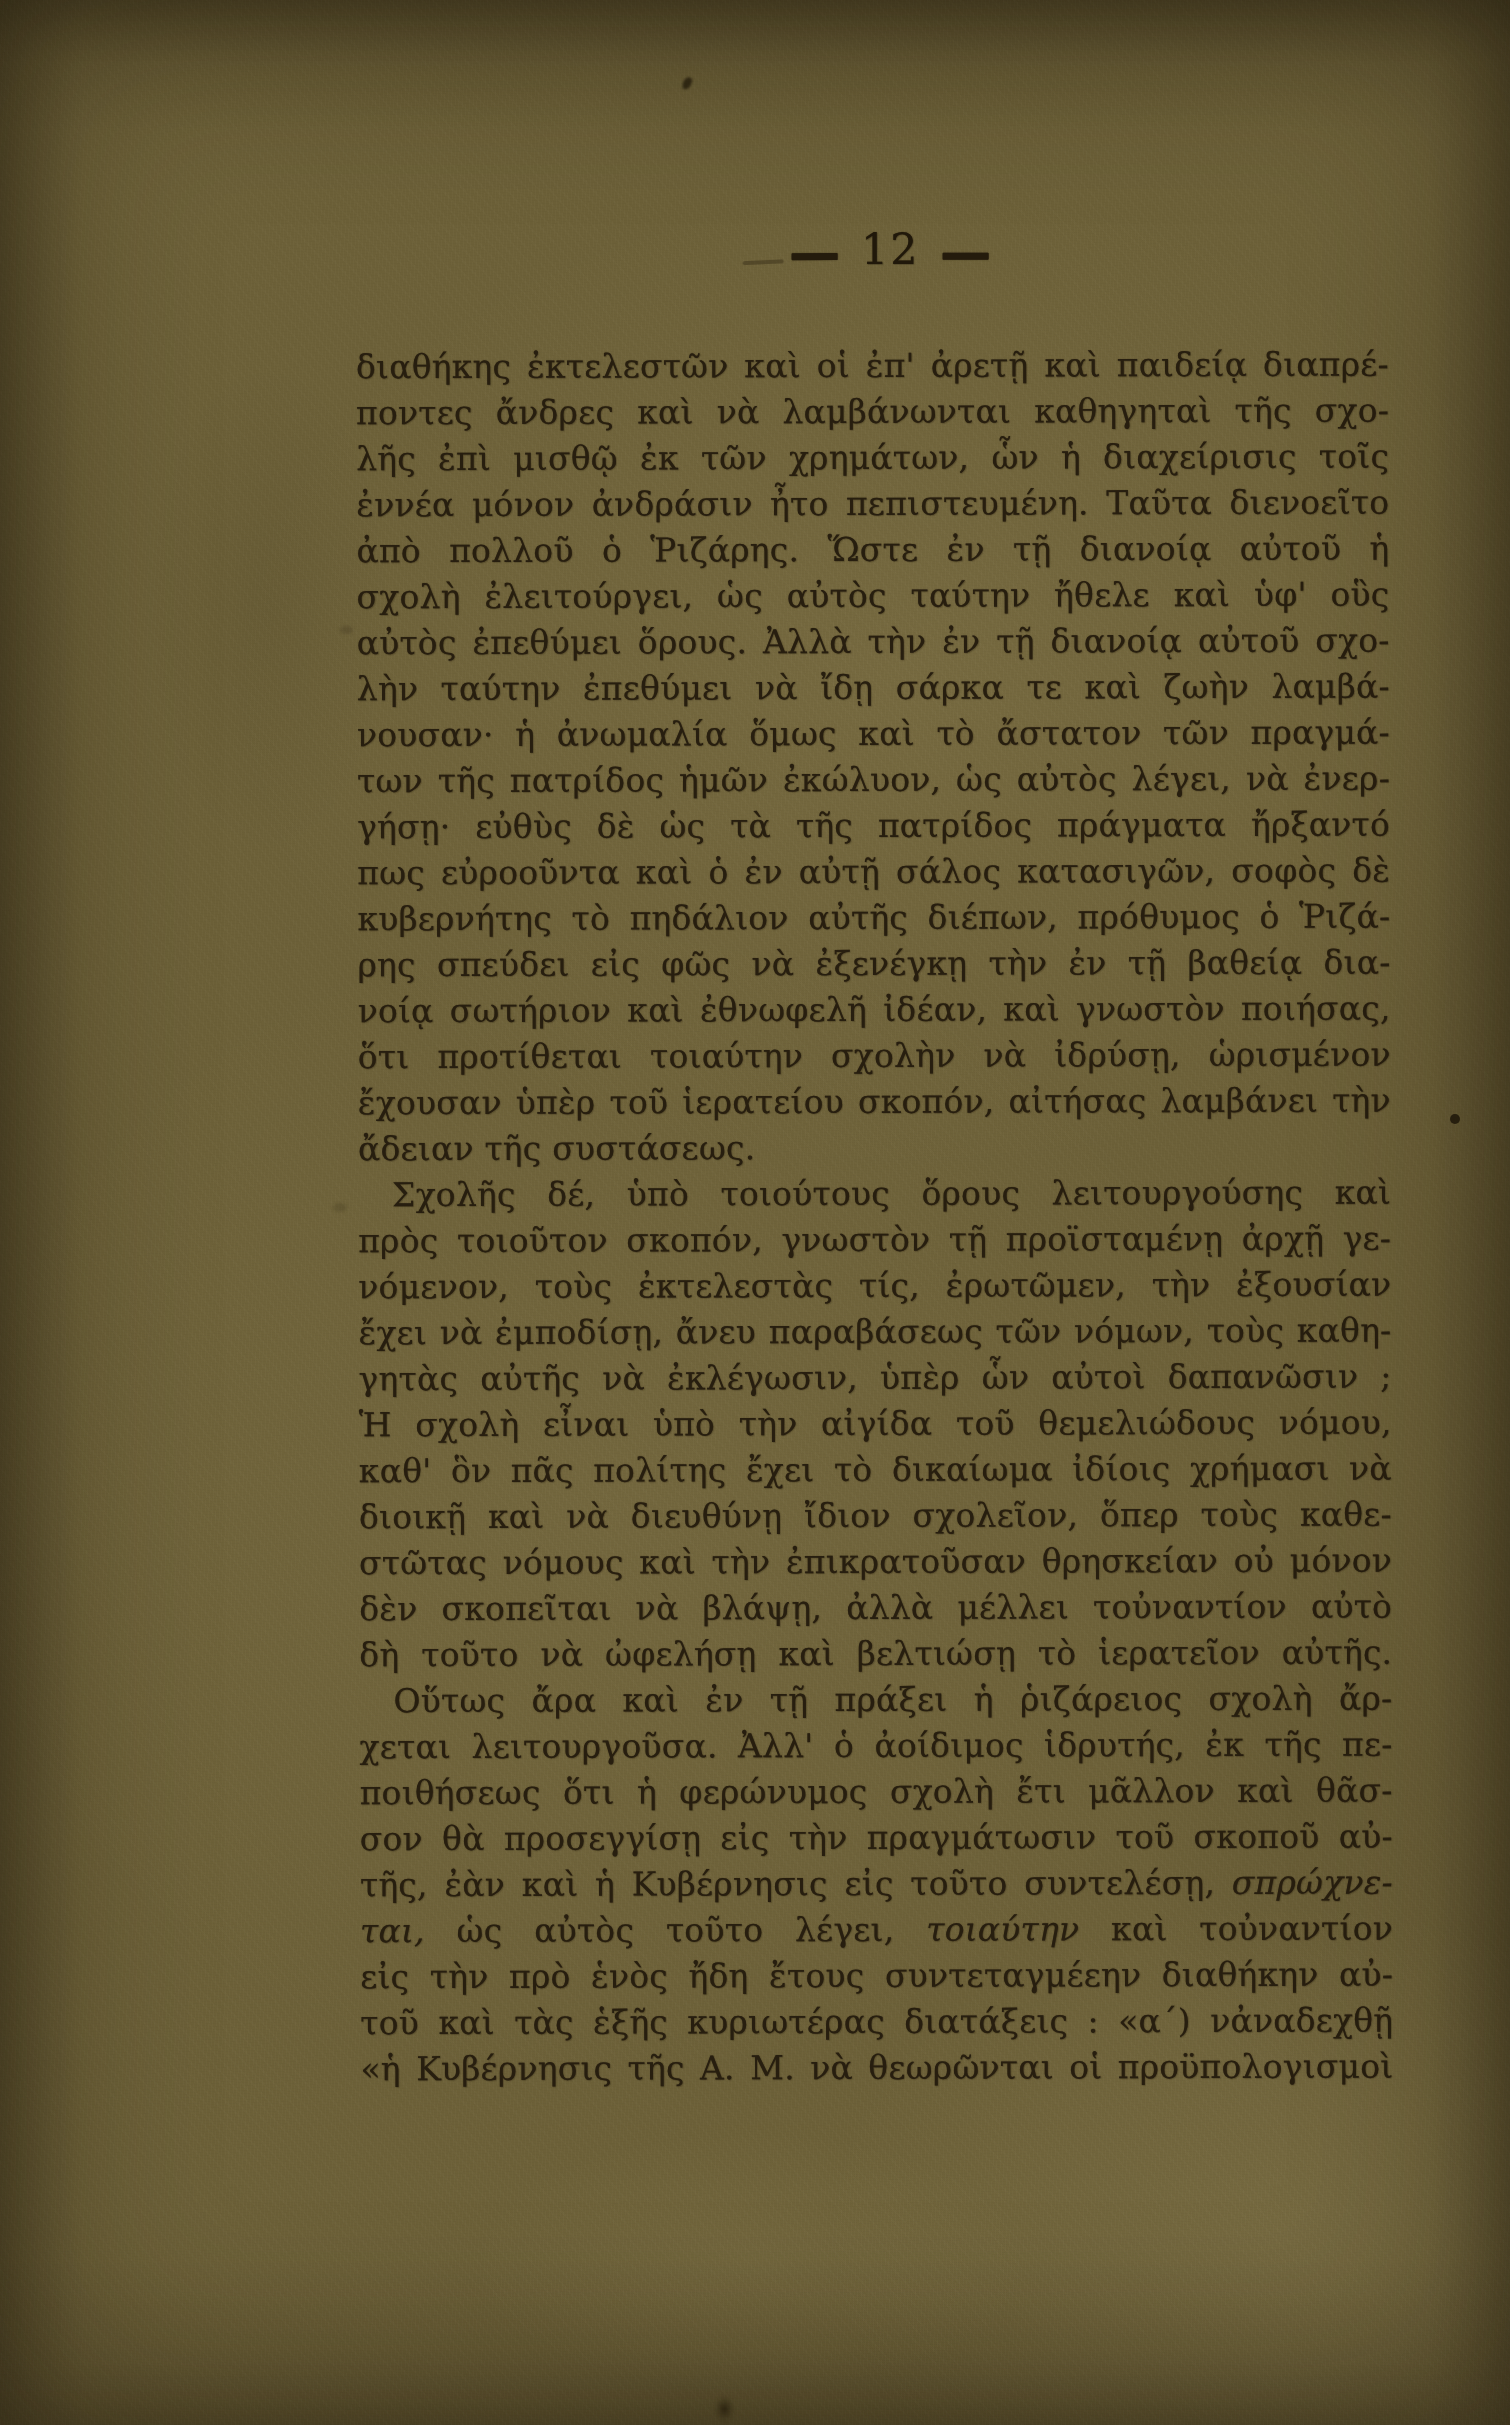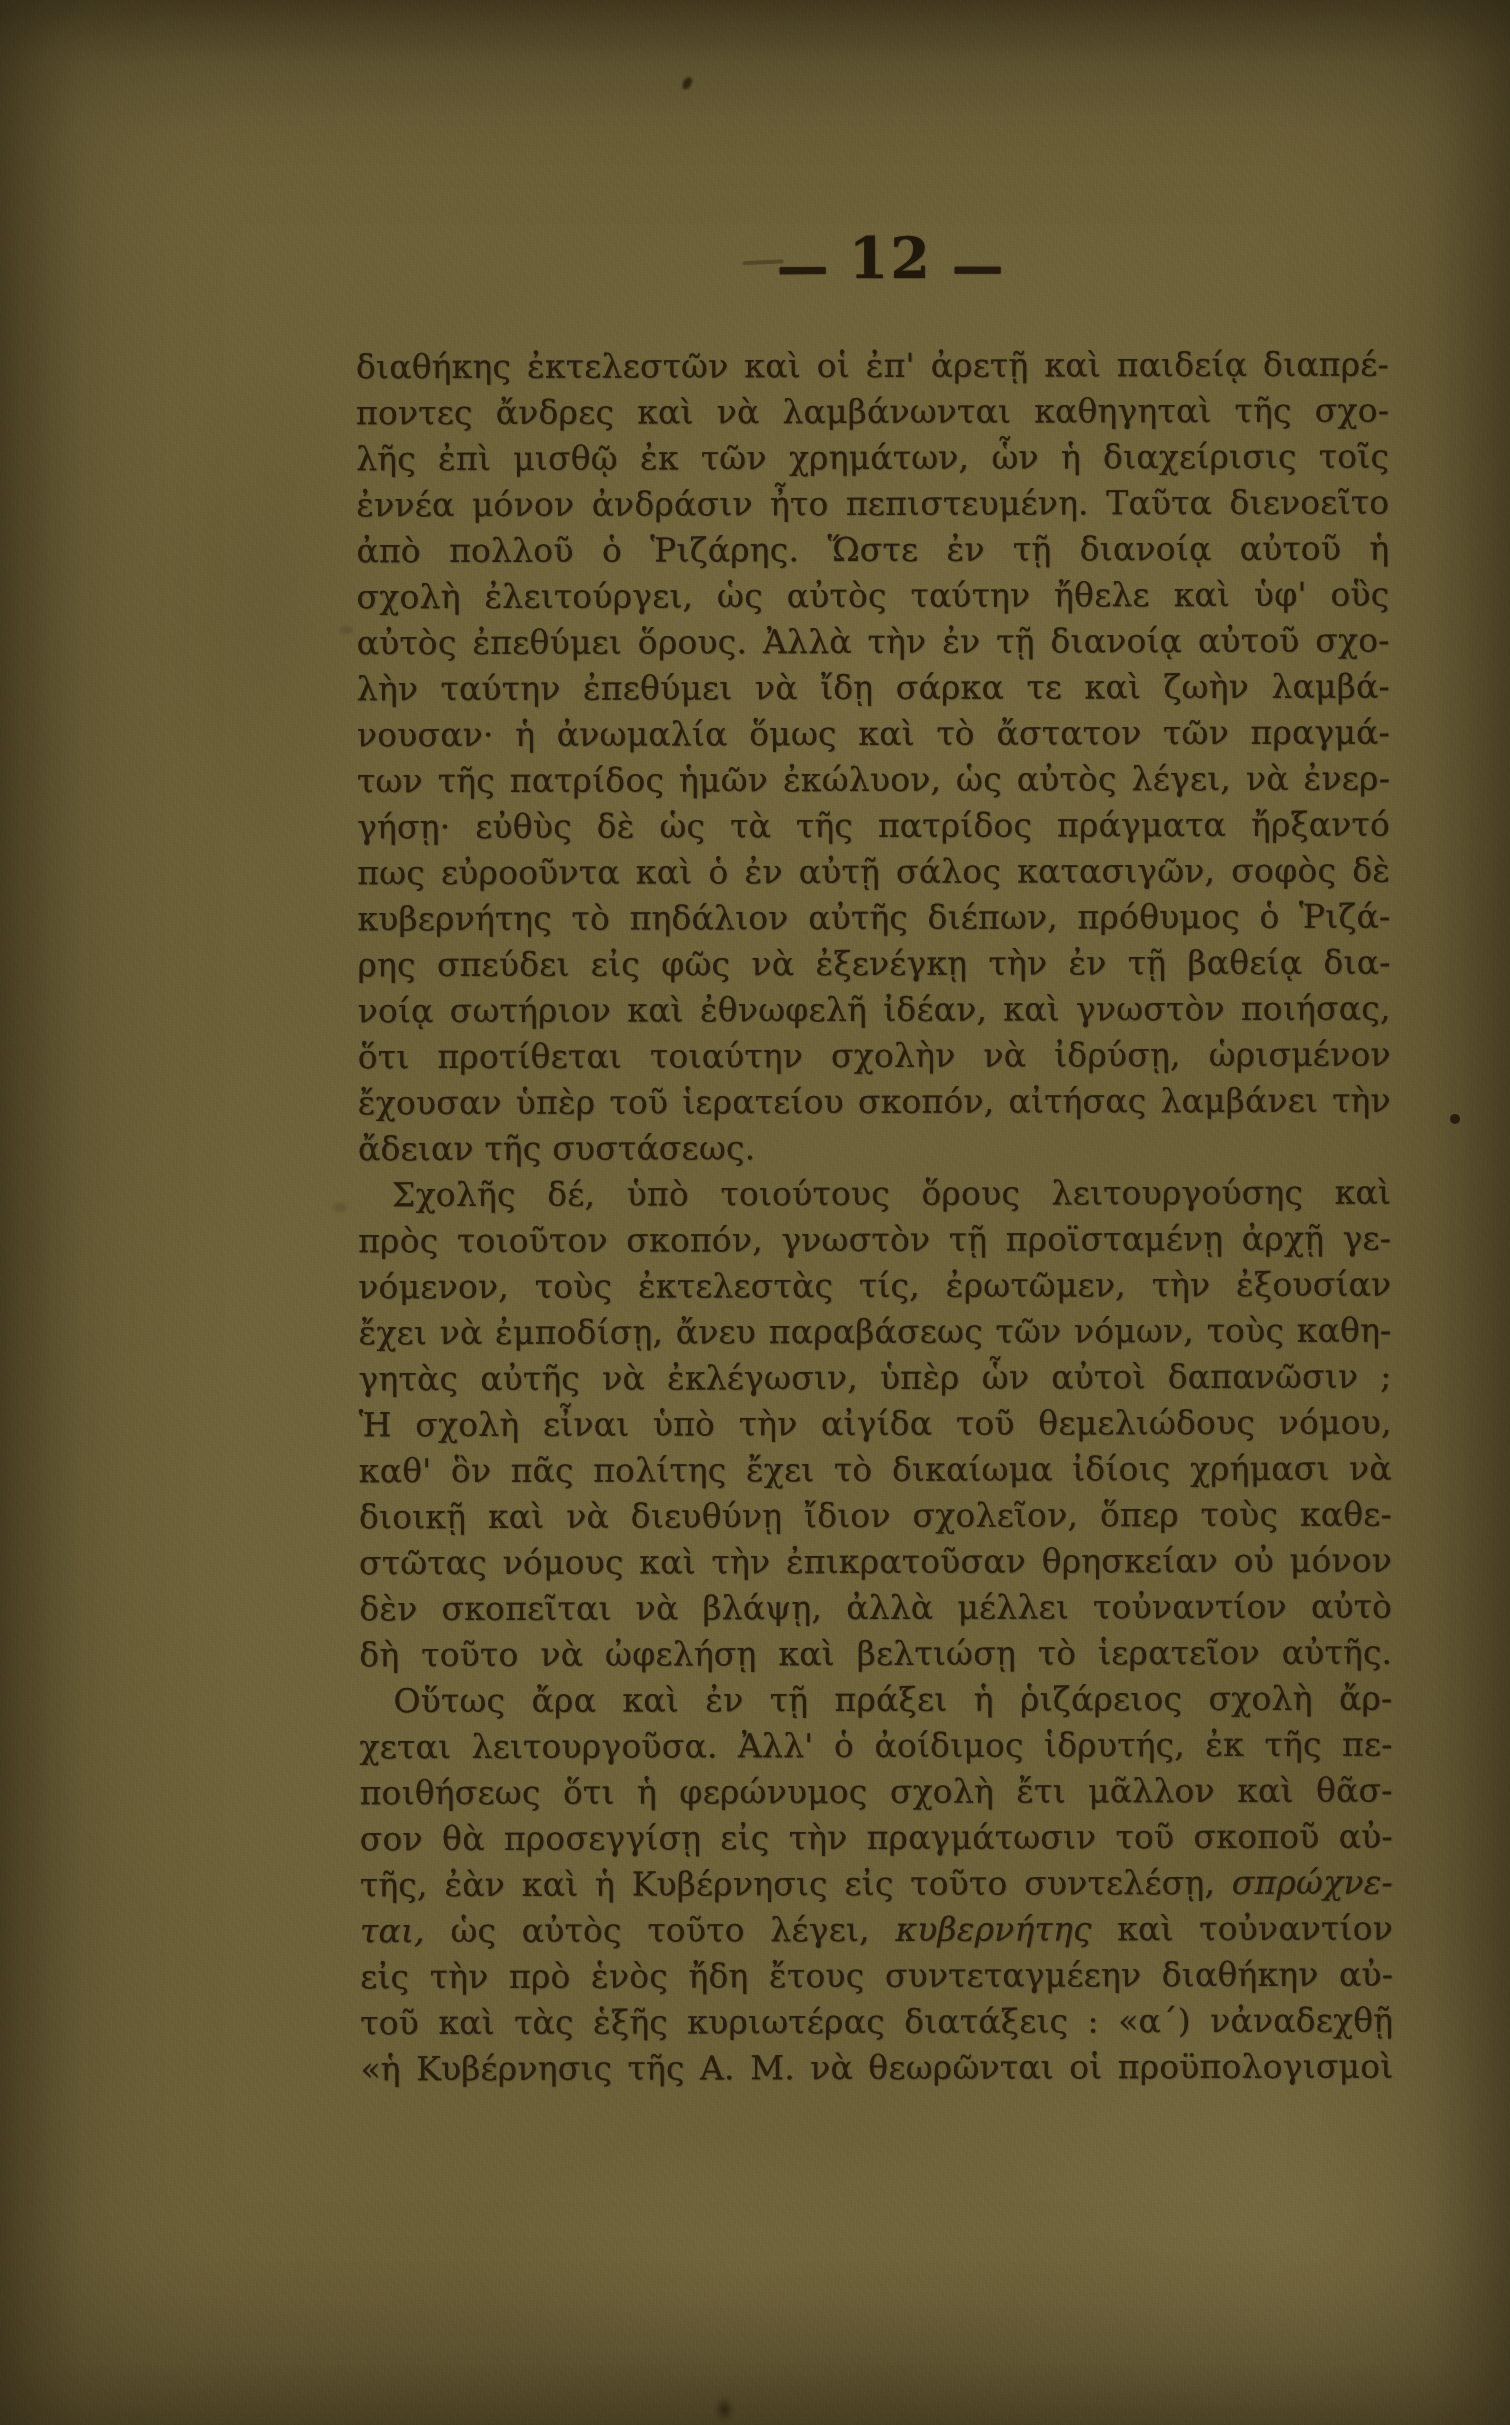--- a/index.html
+++ b/index.html
@@ -32,21 +32,21 @@
     box-shadow: inset 0 0 179px 27px rgba(26,20,8,0.42), inset 0 0 54px 9px rgba(26,20,8,0.20);
   }
   .tilt { position:absolute; inset:0; transform:rotate(-0.15deg); transform-origin:858px 1162px; }
 
   .header {
     position:absolute; left:358px; top:224px; width:1033px;
     text-align:center; transform:translateX(18px);
     color:#20180a; white-space:nowrap;
   }
   .pnum {
-    font-size:57px; font-weight:bold; letter-spacing:1.8px; margin:0 23px;
+    font-size:43px; font-weight:normal; letter-spacing:1.8px; margin:0 23px;
     text-shadow:0 0 0.9px rgba(31,23,10,0.7), 0.9px 0.9px 0.9px rgba(31,23,10,0.25);
   }
   .dash {
     display:inline-block; width:46px; height:6.3px; background:#241b0c;
     vertical-align:0.31em; border-radius:0.9px; box-shadow:0 0 1.3px rgba(30,22,10,0.75);
   }
   .ghost-dash {
     position:absolute; left:745px; top:260px; width:41px; height:3.6px;
     background:#3a3019; opacity:0.5; transform:rotate(-2.5deg); border-radius:1.8px;
     filter:blur(0.4px);
@@ -120,21 +120,21 @@
         <div class="tline"><span>καθ' ὃν πᾶς πολίτης ἔχει τὸ δικαίωμα ἰδίοις χρήμασι νὰ</span></div>
         <div class="tline"><span>διοικῇ καὶ νὰ διευθύνῃ ἴδιον σχολεῖον, ὅπερ τοὺς καθε-</span></div>
         <div class="tline"><span>στῶτας νόμους καὶ τὴν ἐπικρατοῦσαν θρησκείαν οὐ μόνον</span></div>
         <div class="tline"><span>δὲν σκοπεῖται νὰ βλάψῃ, ἀλλὰ μέλλει τοὐναντίον αὐτὸ</span></div>
         <div class="tline"><span>δὴ τοῦτο νὰ ὠφελήσῃ καὶ βελτιώσῃ τὸ ἱερατεῖον αὐτῆς.</span></div>
         <div class="tline ind"><span>Οὕτως ἄρα καὶ ἐν τῇ πράξει ἡ ῥιζάρειος σχολὴ ἄρ-</span></div>
         <div class="tline"><span>χεται λειτουργοῦσα. Ἀλλ' ὁ ἀοίδιμος ἱδρυτής, ἐκ τῆς πε-</span></div>
         <div class="tline"><span>ποιθήσεως ὅτι ἡ φερώνυμος σχολὴ ἔτι μᾶλλον καὶ θᾶσ-</span></div>
         <div class="tline"><span>σον θὰ προσεγγίσῃ εἰς τὴν πραγμάτωσιν τοῦ σκοποῦ αὐ-</span></div>
         <div class="tline"><span>τῆς, ἐὰν καὶ ἡ Κυβέρνησις εἰς τοῦτο συντελέσῃ, </span><span class="it">σπρώχνε-</span></div>
-        <div class="tline"><span class="it">ται,</span><span> ὡς αὐτὸς τοῦτο λέγει, </span><span class="it">κυβερνήτης</span><span> καὶ τοὐναντίον</span></div>
+        <div class="tline"><span class="it">ται,</span><span> ὡς αὐτὸς τοῦτο λέγει, </span><span class="it">τοιαύτην</span><span> καὶ τοὐναντίον</span></div>
         <div class="tline"><span>εἰς τὴν πρὸ ἑνὸς ἤδη ἔτους συντεταγμέεην διαθήκην αὐ-</span></div>
         <div class="tline"><span>τοῦ καὶ τὰς ἑξῆς κυριωτέρας διατάξεις : «α΄) νἀναδεχθῇ</span></div>
         <div class="tline"><span>«ἡ Κυβέρνησις τῆς Α. Μ. νὰ θεωρῶνται οἱ προϋπολογισμοὶ</span></div>
       </div>
   </div>
 
   <div class="speck s1"></div>
   <div class="speck s2"></div>
   <div class="speck s3"></div>
   <div class="speck s4"></div>

